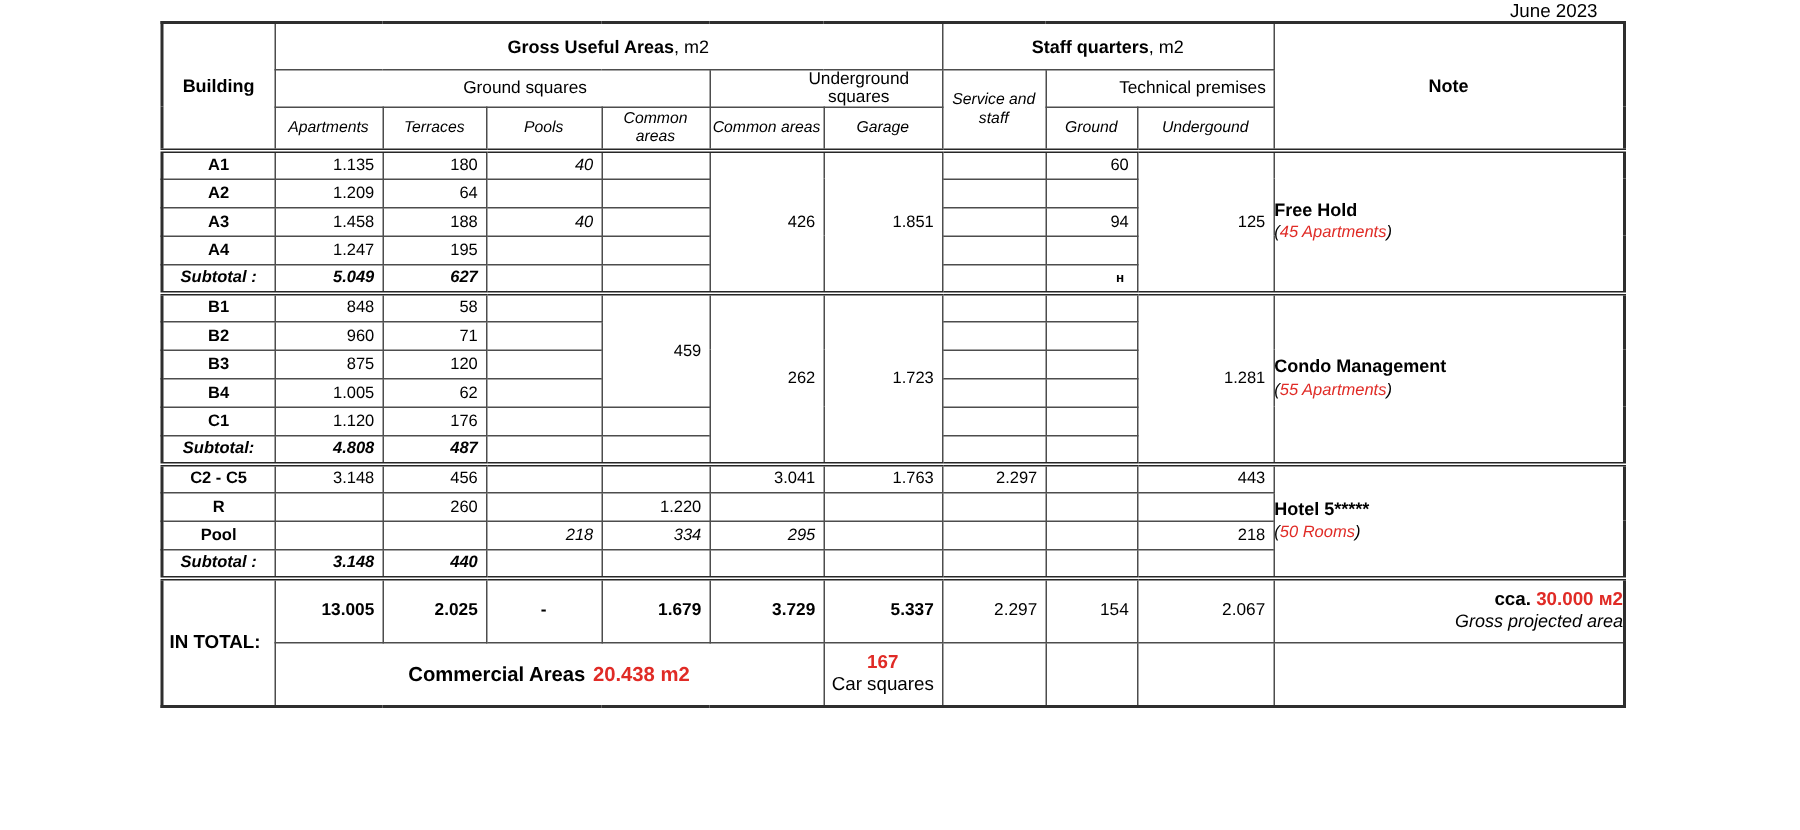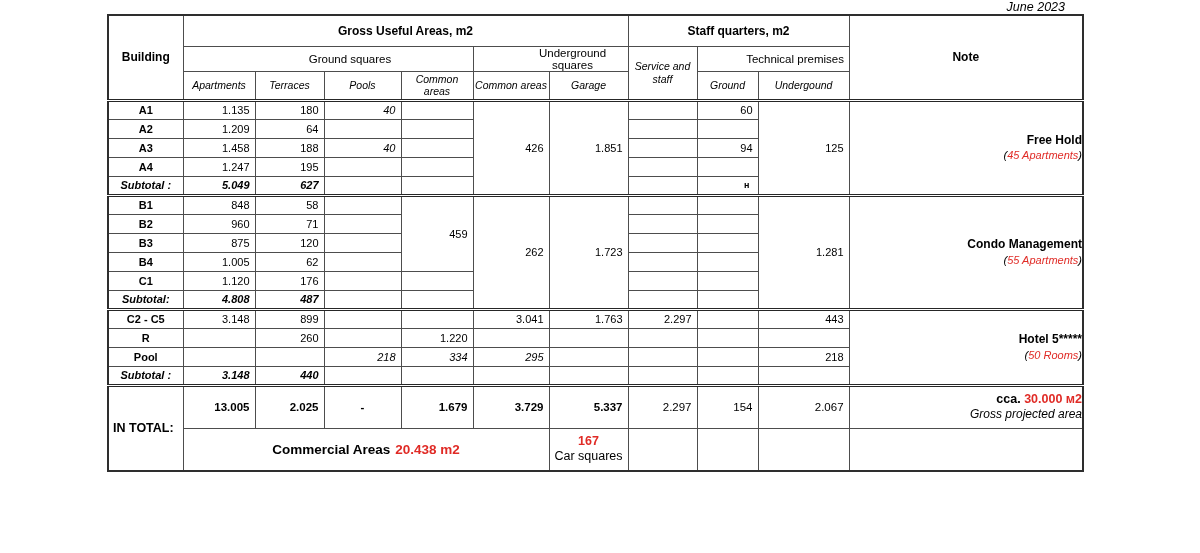--- a/index.html
+++ b/index.html
@@ -4,47 +4,47 @@
 <style>
   :root { --red:#e02b26; --grid:#4d4d4d; }
   * { box-sizing: border-box; }
   body {
     margin:0; width:1200px; height:553px; background:#fff; overflow:hidden;
     font-family:"Liberation Sans", sans-serif; color:#000;
   }
   .sheet { position:relative; width:1200px; height:553px; }
   .date {
     position:absolute; top:0px; right:135px;
-    font-style:italic; font-size:12.5px;
+    font-size:12.5px;
   }
   table.areas {
     position:absolute; left:107px; top:14px;
     border-collapse:collapse; table-layout:fixed; width:975px;
     border:2px solid #2e2e2e; background:#fff;
   }
   td, th { border:1px solid var(--grid); padding:0; overflow:hidden; vertical-align:middle; }
   thead tr.hr1 { height:31px; }
   thead tr.hr2 { height:23px; }
   thead tr.hr3 { height:29px; }
   tbody tr { height:19px; }
   tbody tr.tot { height:43px; }
   tr.ss td, tr.ss th { border-top:3px double #262626; }
   .h1 { font-size:12px; font-weight:700; text-align:center; }
-  .h1 .unit { font-weight:700; }
+  .h1 .unit { font-weight:400; }
   .h2 { font-size:11.5px; font-weight:400; text-align:center;padding-left:44px; }
   .h3 { font-size:10.5px; font-weight:400; font-style:italic; line-height:1.15; }
   .bld { text-align:center; font-weight:700; font-size:11px; }
   .num { text-align:right; padding-right:5px; font-size:11px; }
   .ital { font-style:italic; }
   .bi  { font-weight:700; font-style:italic; }
   .b   { font-weight:700;margin-left:20px; }
   .t   { font-size:11.5px; }
   .cen { text-align:center; padding-right:0; }
   .sm  { font-size:9px; font-weight:700; padding-right:8px; }
-  .note-cell { text-align:right; line-height:1.3; }
+  .note-cell { text-align:left; line-height:1.3; }
   .nt { font-size:12px; font-weight:700; }
   .nd { font-size:11px; font-style:italic; }
   .red { color:var(--red); }
   .intotal { font-weight:700; font-size:12.5px; text-align:left; padding-left:4px; }
   .commercial { text-align:center; font-size:13.5px; font-weight:700; }
   .commercial .red { margin-left:5px; }
   .car { text-align:center; font-size:12.5px; line-height:1.25; }
   .car .cnt { font-weight:700; }
   .cca { text-align:right; line-height:1.3;margin-left:48px; }
   .cca .l1 { font-size:12.5px; font-weight:700; }
@@ -210,21 +210,21 @@
         <td class="num bi">487</td>
         <td class="num"></td>
         <td class="num"></td>
         <td class="num"></td>
         <td class="num"></td>
       </tr>
 
       <tr class="ss">
         <td class="bld">C2 - C5</td>
         <td class="num">3.148</td>
-        <td class="num">899</td>
+        <td class="num">456</td>
         <td class="num"></td>
         <td class="num"></td>
         <td class="num">3.041</td>
         <td class="num">1.763</td>
         <td class="num">2.297</td>
         <td class="num"></td>
         <td class="num">443</td>
         <td class="note-cell" rowspan="4">
           <div class="nt">Hotel 5*****</div>
           <div class="nd"><span>(</span><span class="red">50 Rooms</span><span>)</span></div>

